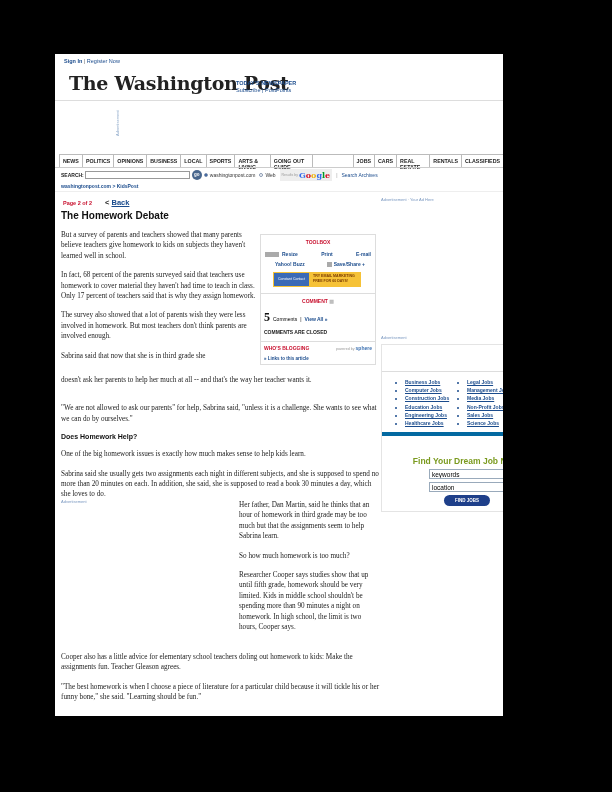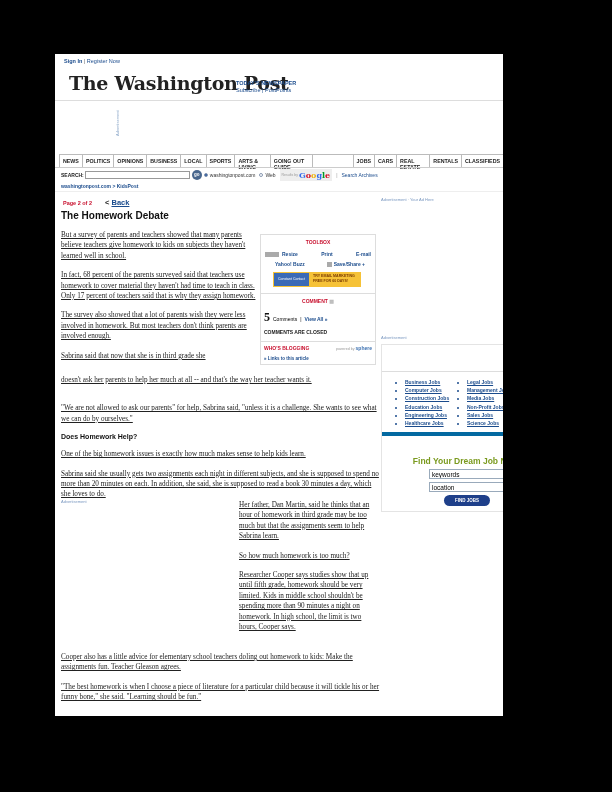--- a/index.html
+++ b/index.html
@@ -29,21 +29,21 @@
     .google-box { background: #eee; padding: 1px 2px; display: flex; align-items: center; margin-right: 4px; }
     .google-box .rb { font-size: 3.5px; color: #999; margin-right: 1px; }
     .google-box .g { font-family: "DejaVu Serif", serif; font-size: 8px; font-weight: bold; }
     .sep-bar { color: #999; margin-right: 4px; }
     .crumb { left: 6px; top: 129px; font-size: 5px; font-weight: bold; color: #1a4b8c; }
     .crumb-line { left: 0; top: 137px; width: 502px; height: 1px; background: #eee; }
     .page-ind { left: 8px; top: 146px; font-size: 5.5px; font-weight: bold; color: #c8102e; }
     .back { left: 50px; top: 144px; font-size: 7.5px; font-weight: bold; color: #222; }
     .back u { color: #1a4b8c; }
     .title { left: 6px; top: 156px; font-size: 10px; font-weight: bold; color: #111; }
-    .body-text { font-family: "Liberation Serif", serif; font-size: 7.2px; line-height: 10.4px; color: #222; margin: 0; text-decoration: underline; }
+    .body-text { font-family: "Liberation Serif", serif; font-size: 7.2px; line-height: 10.4px; color: #222; margin: 0; }
     .toolbox { left: 205px; top: 180px; width: 116px; height: 131px; border: 1px solid #ddd; box-sizing: border-box; font-size: 5px; }
     .tb-title { text-align: center; color: #c8102e; font-weight: bold; margin-top: 4px; font-size: 5px; }
     .tb-row { display: flex; justify-content: space-between; padding: 0 4px; margin-top: 6px; color: #1a4b8c; font-weight: bold; }
     .tb-row2 { display: flex; justify-content: space-between; padding: 0 10px 0 14px; margin-top: 4px; color: #1a4b8c; font-weight: bold; }
     .resize-ico { display: inline-block; width: 14px; height: 5px; background: #aaa; margin-right: 3px; vertical-align: middle; }
     .save-ico { display: inline-block; width: 5px; height: 5px; background: #aaa; margin-right: 2px; vertical-align: middle; }
     .cc-banner { margin: 5px 0 0 12px; width: 88px; height: 15px; background: #f6c237; display: flex; }
     .cc-left { width: 35px; background: #3b6ab6; margin: 1px; color: #fff; font-size: 3.5px; text-align: center; line-height: 13px; }
     .cc-right { font-size: 3.6px; font-weight: bold; color: #7a3b00; line-height: 5px; padding: 2px 0 0 3px; }
     .cm-head { text-align: center; color: #c8102e; font-weight: bold; margin-top: 6px; padding-top: 4px; border-top: 1px solid #ddd; font-size: 5px; }

